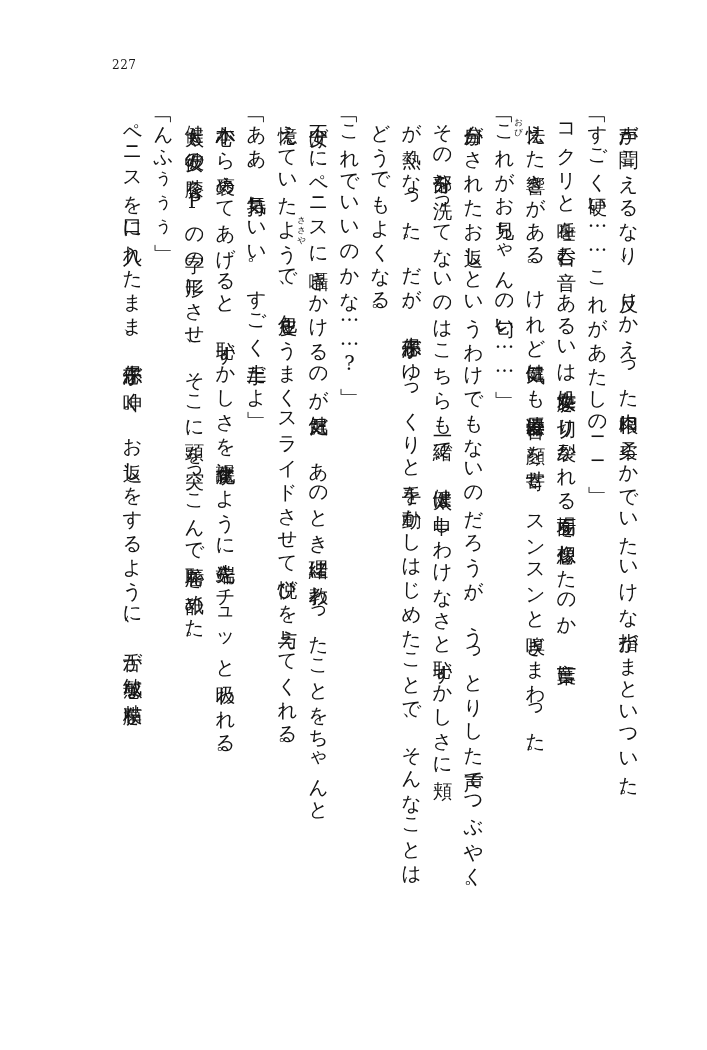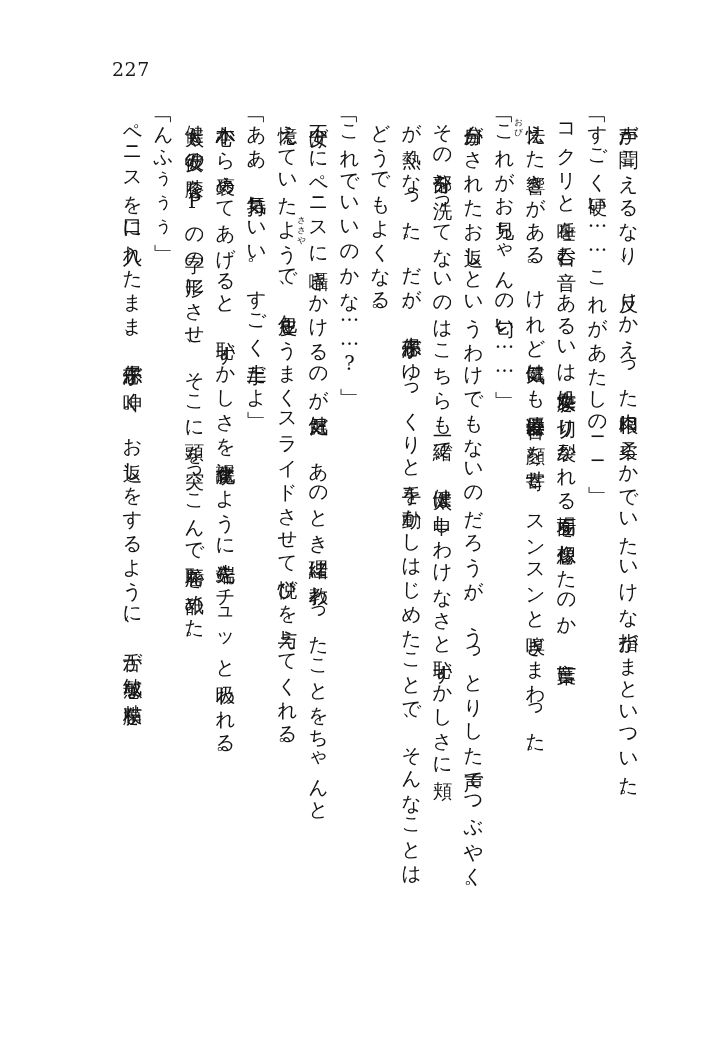--- a/index.html
+++ b/index.html
@@ -19,21 +19,21 @@
     position: absolute;
     left: 0; top: 0;
     width: 707px;
     height: 1050px;
     background: #ffffff;
   }
   #page-number {
     position: absolute;
     left: 112px;
     top: 58px;
-    font-size: 19px;
+    font-size: 12px;
     font-family: "DejaVu Serif", "Liberation Serif", serif;
     color: #1a1a1a;
     letter-spacing: 0.5px;
   }
   #text-body {
     position: absolute;
     left: 78px;
     top: 110px;
     width: 560px;
     height: 840px;

